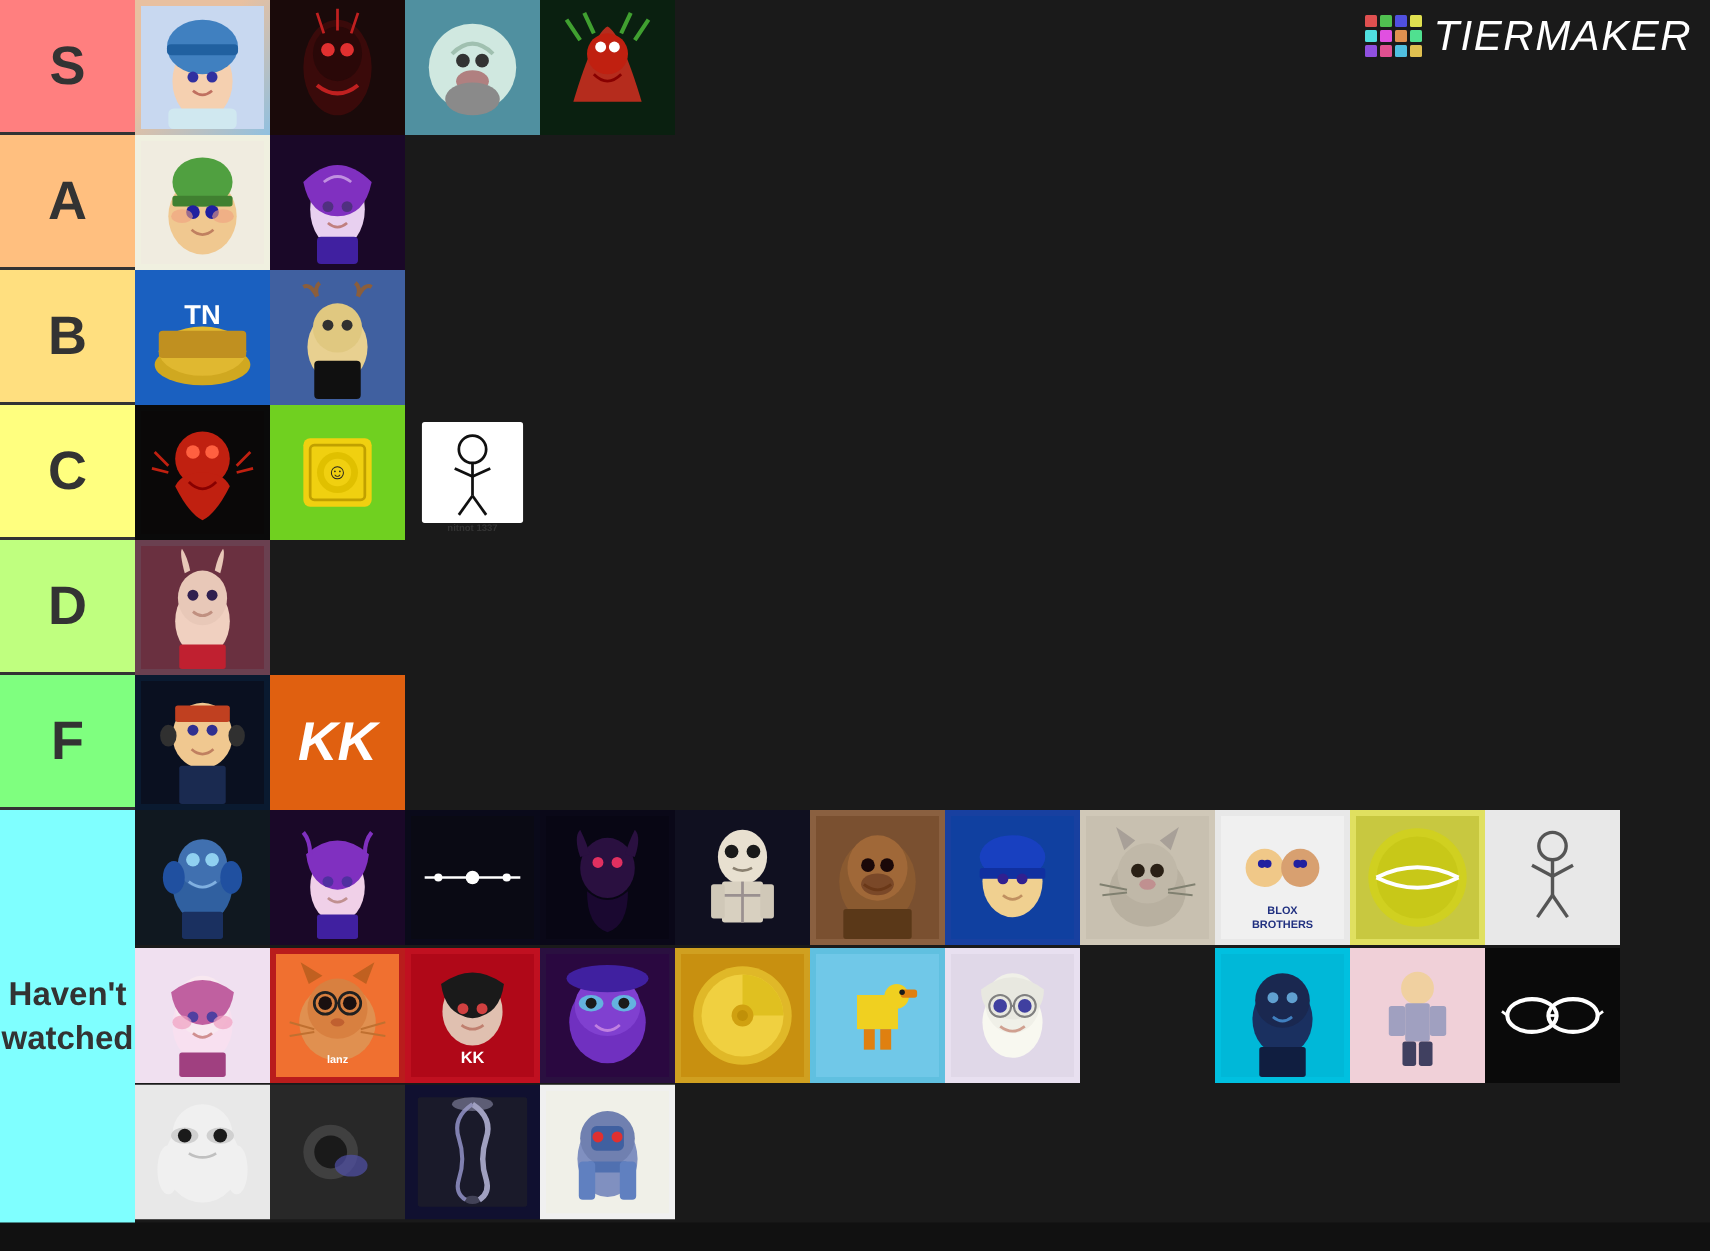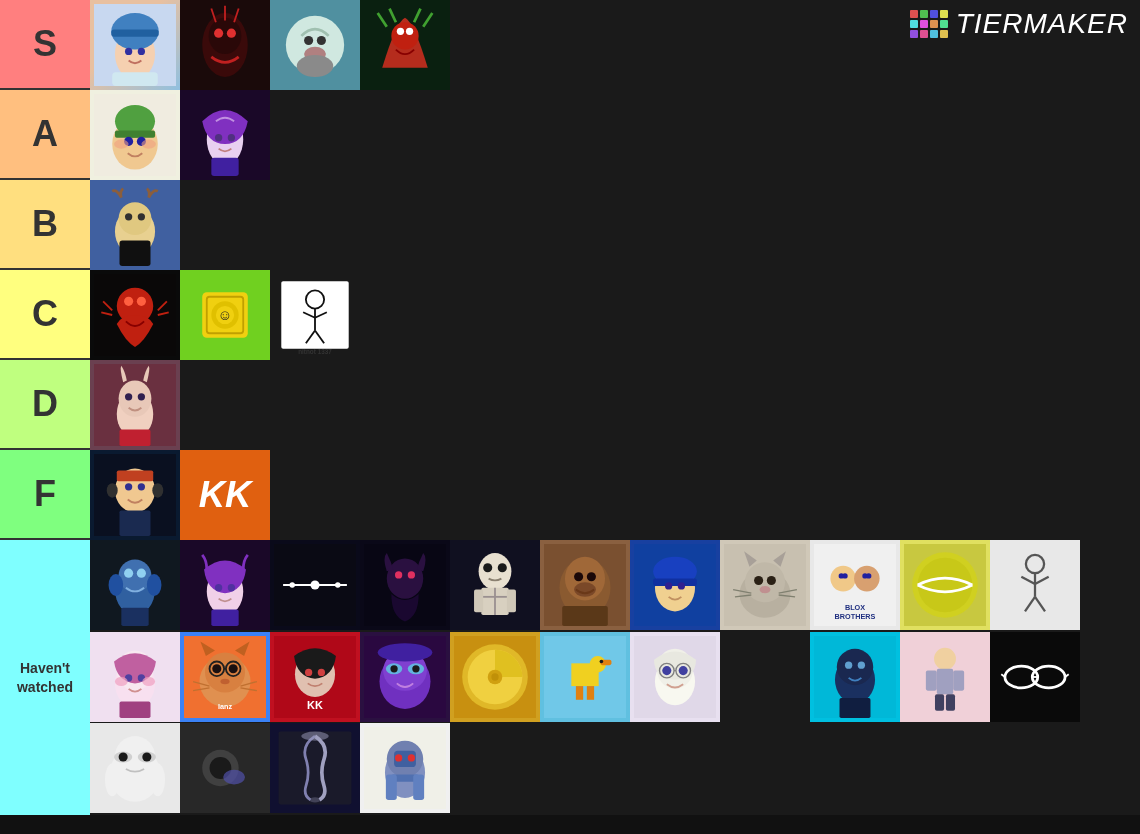--- a/index.html
+++ b/index.html
@@ -234,20 +234,31 @@
           </svg>
         </div>
       </div>
     </div>
   </div>
 
   <div class="tier-row" style="height:90px;">
     <div class="tier-label b-label">B</div>
     <div class="tier-items">
 
+      <div class="tier-item">
+        <div class="item-placeholder" style="background:#1a60c0;">
+          <svg viewBox="0 0 90 90" class="item-svg">
+            <rect width="90" height="90" fill="#1a60c0"></rect>
+            <ellipse cx="45" cy="65" rx="35" ry="15" fill="#d0a820"></ellipse>
+            <ellipse cx="45" cy="55" rx="32" ry="18" fill="#e0b830"></ellipse>
+            <rect x="13" y="40" width="64" height="20" fill="#c09020" rx="3"></rect>
+            <text x="45" y="35" text-anchor="middle" font-size="20" font-weight="900" fill="white" font-family="Arial">TN</text>
+          </svg>
+        </div>
+      </div>
 
       <div class="tier-item">
         <div class="item-placeholder" style="background:#4060a0;">
           <svg viewBox="0 0 90 90" class="item-svg">
             <rect width="90" height="90" fill="#4060a0"></rect>
             <ellipse cx="45" cy="52" rx="22" ry="26" fill="#e8d090"></ellipse>
             <circle cx="45" cy="38" rx="18" r="18" fill="#e0c880"></circle>
             <circle cx="38" cy="36" r="4" fill="#303030"></circle>
             <circle cx="52" cy="36" r="4" fill="#303030"></circle>
             <path d="M30 15 Q25 5 20 8 M30 15 Q28 8 32 5" stroke="#8b5e3c" stroke-width="3" fill="none"></path>
@@ -355,21 +366,21 @@
           <svg viewBox="0 0 90 90" class="item-svg">
             <rect width="90" height="90" fill="#e06010"></rect>
             <text x="45" y="58" text-anchor="middle" font-size="40" font-weight="900" fill="white" font-family="Arial" font-style="italic">KK</text>
           </svg>
         </div>
       </div>
     </div>
   </div>
 
   <div class="tier-row tier-row-hw" style="min-height:275px; border-bottom: none;">
-    <div class="tier-label hw-label" style="font-size:14px; padding: 14px; min-height: 275px; text-align:center; line-height:1.3;">
+    <div class="tier-label hw-label" style="font-size:22px; padding: 14px; min-height: 275px; text-align:center; line-height:1.3;">
       <span>Haven't watched</span>
     </div>
     <div class="tier-items" style="flex-wrap:wrap; min-height:275px;">
 
       <div class="tier-item">
         <div class="item-placeholder" style="background:#101820;">
           <svg viewBox="0 0 90 90" class="item-svg">
             <rect width="90" height="90" fill="#101820"></rect>
             <ellipse cx="45" cy="50" rx="22" ry="28" fill="#3060a0"></ellipse>
             <ellipse cx="45" cy="35" rx="18" ry="18" fill="#4070b0"></ellipse>
@@ -540,21 +551,21 @@
             <circle cx="52" cy="46" r="4" fill="#5040a0"></circle>
             <path d="M38 58 Q45 64 52 58" stroke="#d09090" stroke-width="2" fill="none"></path>
             <ellipse cx="30" cy="50" rx="7" ry="5" fill="#f0a0c0" opacity="0.7"></ellipse>
             <ellipse cx="60" cy="50" rx="7" ry="5" fill="#f0a0c0" opacity="0.7"></ellipse>
             <rect x="28" y="72" width="34" height="18" fill="#a04080" rx="2"></rect>
           </svg>
         </div>
       </div>
 
       <div class="tier-item">
-        <div class="item-placeholder" style="background:#3b82f6;">
+        <div class="item-placeholder" style="background:#b91c1c;">
           <svg viewBox="0 0 90 90" class="item-svg">
             <rect width="90" height="90" fill="#f07030"></rect>
             <ellipse cx="45" cy="50" rx="28" ry="28" fill="#e09050"></ellipse>
             <ellipse cx="45" cy="40" rx="22" ry="22" fill="#d88040"></ellipse>
             <polygon points="24,22 18,6 34,16" fill="#c06020"></polygon>
             <polygon points="66,22 72,6 56,16" fill="#c06020"></polygon>
             <circle cx="36" cy="36" r="8" fill="none" stroke="#202020" stroke-width="2"></circle>
             <circle cx="54" cy="36" r="8" fill="none" stroke="#202020" stroke-width="2"></circle>
             <circle cx="36" cy="36" r="5" fill="#1a1010"></circle>
             <circle cx="54" cy="36" r="5" fill="#1a1010"></circle>

